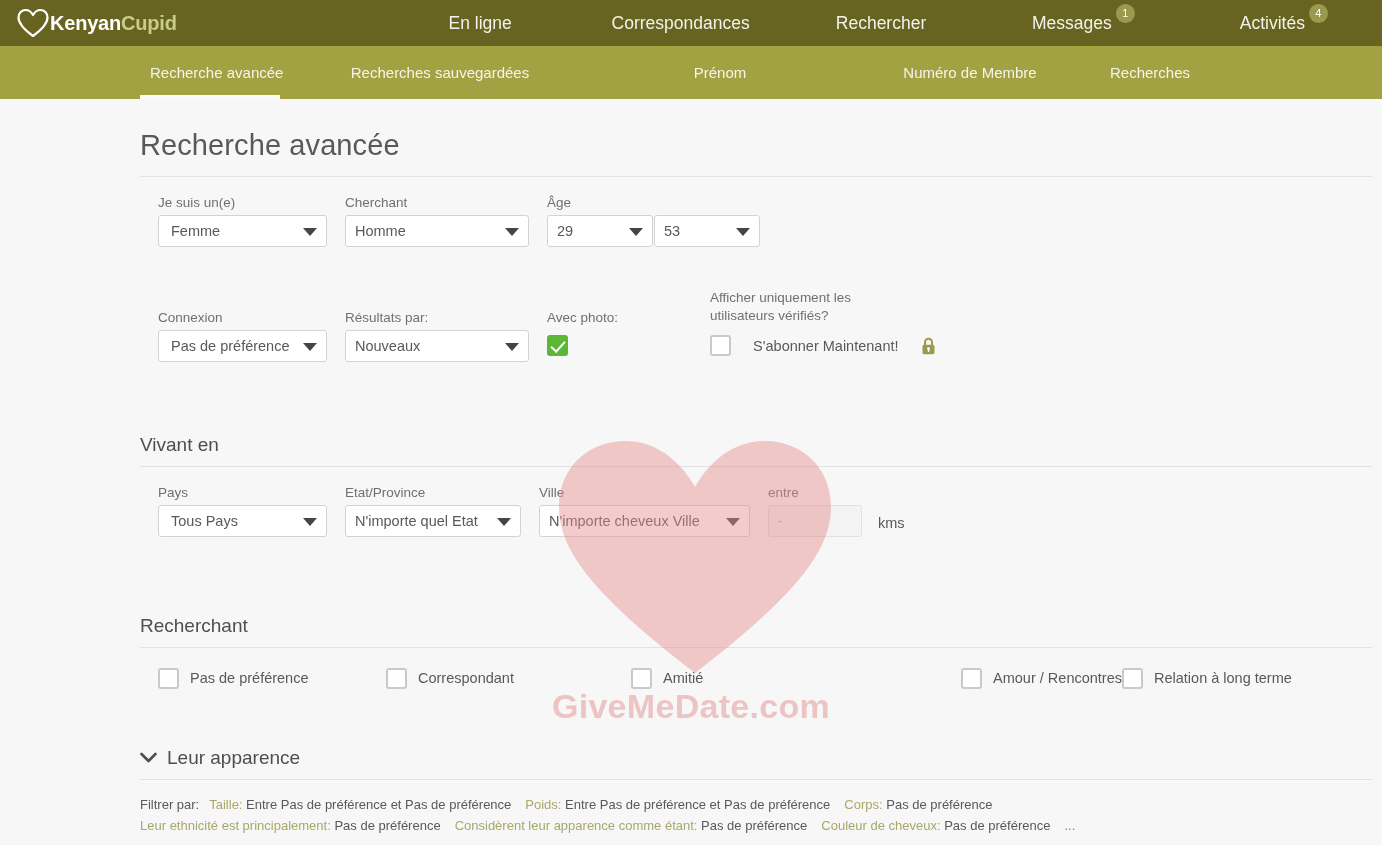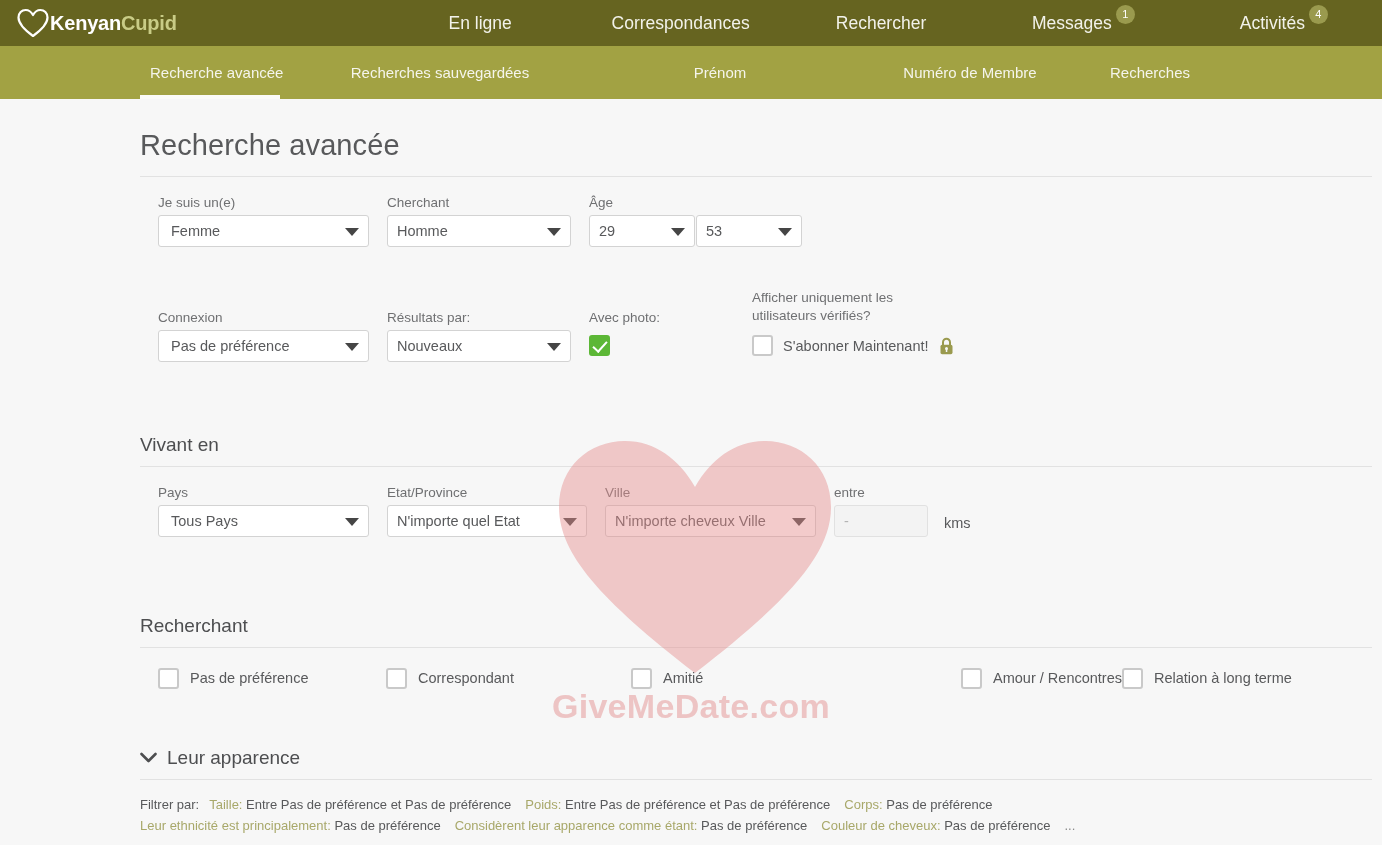--- a/index.html
+++ b/index.html
@@ -45,21 +45,20 @@
   }
   .topnav-item {
     flex: 1;
     text-align: center;
     color: #f2f2ea;
     font-size: 17.5px;
     position: relative;
     white-space: nowrap;
     cursor: pointer;
     display: flex;
-    align-items: center;
     justify-content: center;
   }
   .topnav-item .badge {
     position: relative;
     top: -9px;
     left: 4px;
     display: inline-flex;
     align-items: center;
     justify-content: center;
     width: 19px; height: 19px;
@@ -191,24 +190,24 @@
     border-left: 7px solid transparent;
     border-right: 7px solid transparent;
     border-top: 8px solid #454545;
   }
   .sel.disabled {
     background: #f3f3f3;
     border-color: #e1e1e1;
     color: #b4b4b4;
   }
 
-  .w-pays { width: 211px; padding-left: 12px; }
+  .w-pays { width: 169px; padding-left: 12px; }
   .w-chercher { width: 184px; }
   .w-age { width: 106px; }
-  .w-state { width: 200px; }
+  .w-state { width: 176px; }
   .w-city { width: 211px; }
   .w-entre { width: 94px; }
 
   .gap38 { margin-left: 18px; }
 
   .cb {
     width: 21px; height: 21px;
     border: 2px solid #c9c9c9;
     border-radius: 3px;
     background: #fff;
@@ -410,21 +409,21 @@
         <div style="height:32px;display:flex;align-items:center">
           <span class="cb checked"></span>
         </div>
       </div>
 
       <div class="field" style="margin-left:92px">
         <div class="two-line-label">
           <span>Afficher uniquement les</span><br>
           <span>utilisateurs vérifiés?</span>
         </div>
-        <div style="height:32px;display:flex;align-items:center;gap:10px">
+        <div style="height:32px;display:flex;align-items:center;gap:22px">
           <span class="cb"></span>
           <span class="cbtext">S'abonner Maintenant!</span>
           <svg class="lock" viewBox="0 0 15 18">
             <path d="M4 8 V5.2 A3.5 3.5 0 0 1 11 5.2 V8" fill="none" stroke="#9a9a4e" stroke-width="2"></path>
             <rect x="1.5" y="7.8" width="12" height="9.4" rx="1.6" fill="#9a9a4e"></rect>
             <circle cx="7.5" cy="11.6" r="1.5" fill="#f7f7f7"></circle>
             <rect x="6.8" y="11.6" width="1.5" height="3.4" fill="#f7f7f7"></rect>
           </svg>
         </div>
       </div>

